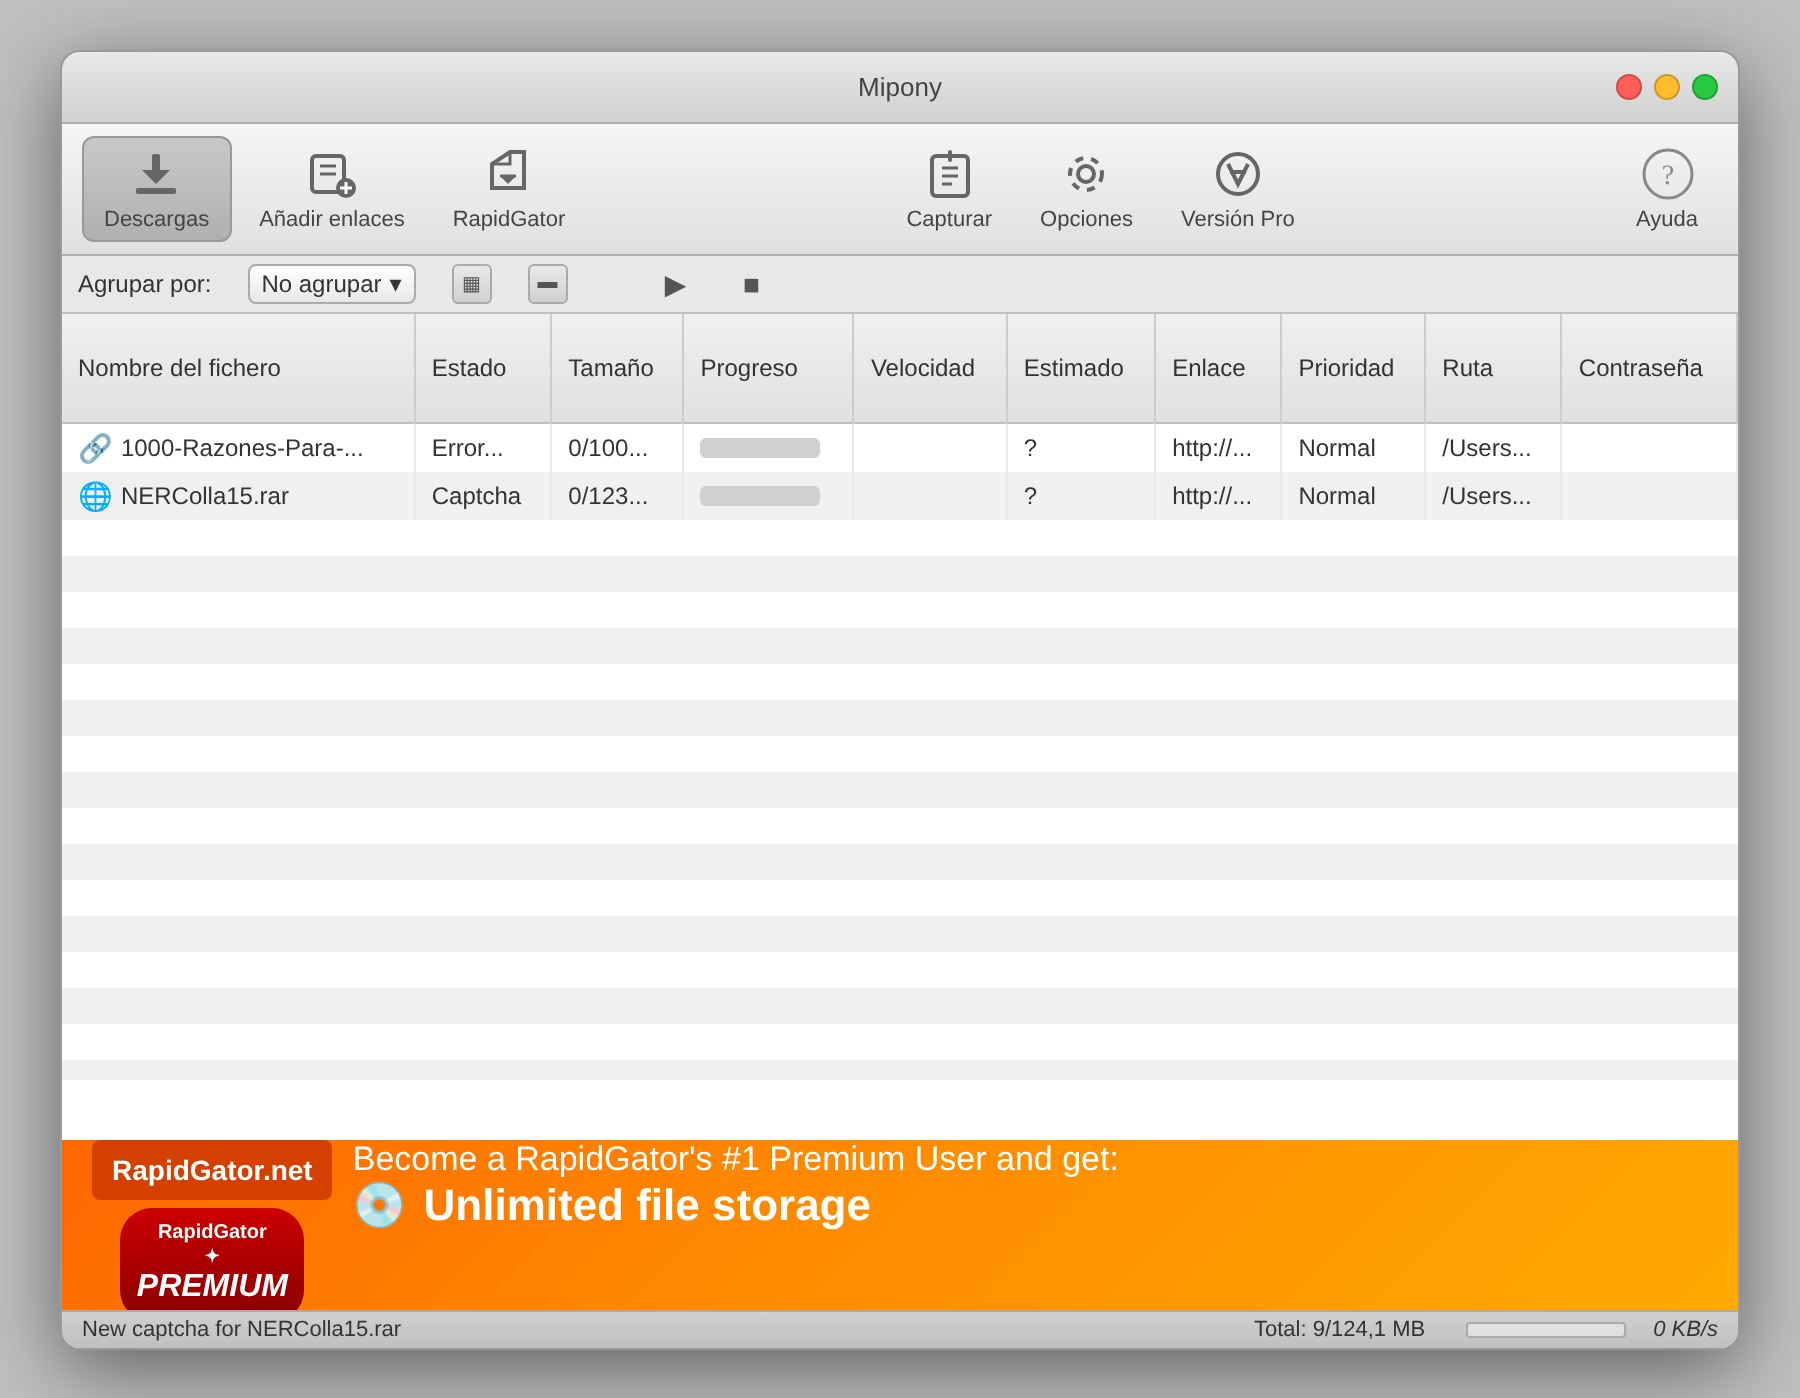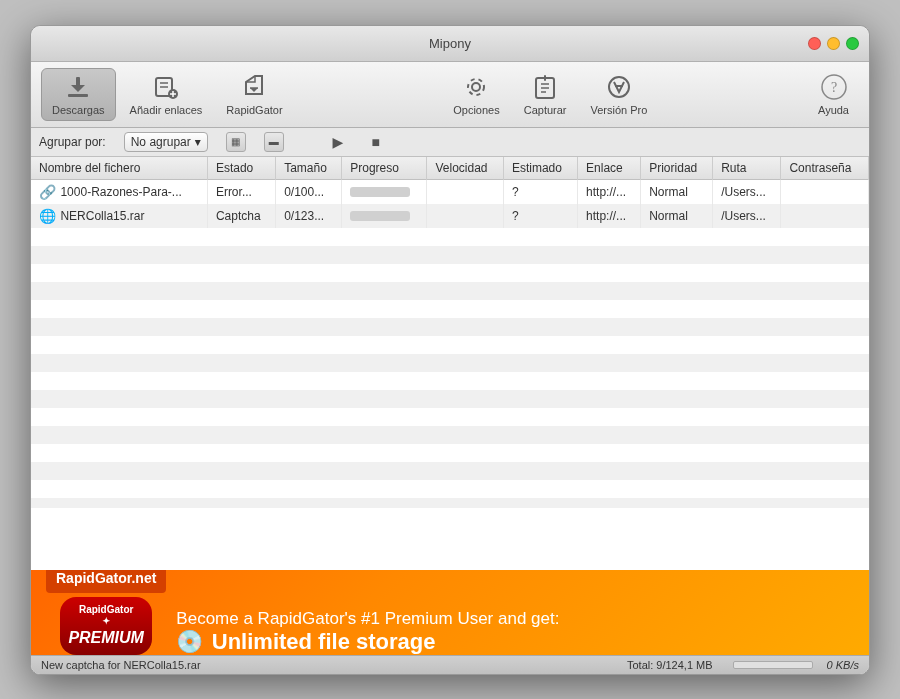--- a/index.html
+++ b/index.html
@@ -148,21 +148,21 @@
     table {
       width: 100%;
       border-collapse: collapse;
       font-size: 12px;
     }
     thead tr {
       background: linear-gradient(to bottom, #f0f0f0, #e0e0e0);
       border-bottom: 1px solid #c0c0c0;
     }
     th {
-      padding: 4px 8px;
+      padding: 20px 8px;
       text-align: left;
       font-weight: 500;
       color: #333;
       border-right: 1px solid #ccc;
       white-space: nowrap;
     }
     tbody tr:nth-child(odd) { background: #ffffff; }
     tbody tr:nth-child(even) { background: #f0f0f0; }
     td {
       padding: 4px 8px;
@@ -197,21 +197,21 @@
         #ffffff 0px, #ffffff 18px,
         #f0f0f0 18px, #f0f0f0 36px
       );
       flex: 1;
     }
     
     .banner {
       height: 85px;
       background: linear-gradient(135deg, #ff6600 0%, #ff8800 40%, #ffaa00 100%);
       display: flex;
-      align-items: flex-end;
+      align-items: flex-start;
       padding: 0 15px;
       gap: 10px;
       overflow: hidden;
     }
     .banner-left {
       display: flex;
       align-items: center;
       gap: 0;
     }
     .rapidgator-logo {
@@ -331,38 +331,38 @@
         </svg>
       </div>
       <span>RapidGator</span>
     </button>
 
     <div style="flex:1"></div>
 
     <button class="toolbar-btn">
       <div class="toolbar-icon">
         <svg width="26" height="26" viewBox="0 0 26 26">
-          <circle cx="13" cy="13" r="4" fill="none" stroke="#666" stroke-width="2"></circle>
-          <circle cx="13" cy="13" r="8" fill="none" stroke="#666" stroke-width="2" stroke-dasharray="4 4"></circle>
-        </svg>
-      </div>
-      <span>Opciones</span>
-    </button>
-
-    <button class="toolbar-btn">
-      <div class="toolbar-icon">
-        <svg width="26" height="26" viewBox="0 0 26 26">
           <rect x="4" y="4" width="18" height="20" rx="2" fill="none" stroke="#666" stroke-width="2"></rect>
           <line x1="9" y1="10" x2="17" y2="10" stroke="#666" stroke-width="1.5"></line>
           <line x1="9" y1="14" x2="17" y2="14" stroke="#666" stroke-width="1.5"></line>
           <line x1="9" y1="18" x2="14" y2="18" stroke="#666" stroke-width="1.5"></line>
           <rect x="12" y="1" width="2" height="6" rx="1" fill="#666"></rect>
         </svg>
       </div>
       <span>Capturar</span>
+    </button>
+
+    <button class="toolbar-btn">
+      <div class="toolbar-icon">
+        <svg width="26" height="26" viewBox="0 0 26 26">
+          <circle cx="13" cy="13" r="4" fill="none" stroke="#666" stroke-width="2"></circle>
+          <circle cx="13" cy="13" r="8" fill="none" stroke="#666" stroke-width="2" stroke-dasharray="4 4"></circle>
+        </svg>
+      </div>
+      <span>Opciones</span>
     </button>
 
     <button class="toolbar-btn">
       <div class="toolbar-icon">
         <svg width="26" height="26" viewBox="0 0 26 26">
           <circle cx="13" cy="13" r="10" fill="none" stroke="#666" stroke-width="2"></circle>
           <path d="M8 8 L13 18 L18 8 M9 12 L17 12" fill="none" stroke="#666" stroke-width="2"></path>
         </svg>
       </div>
       <span>Versión Pro</span>

